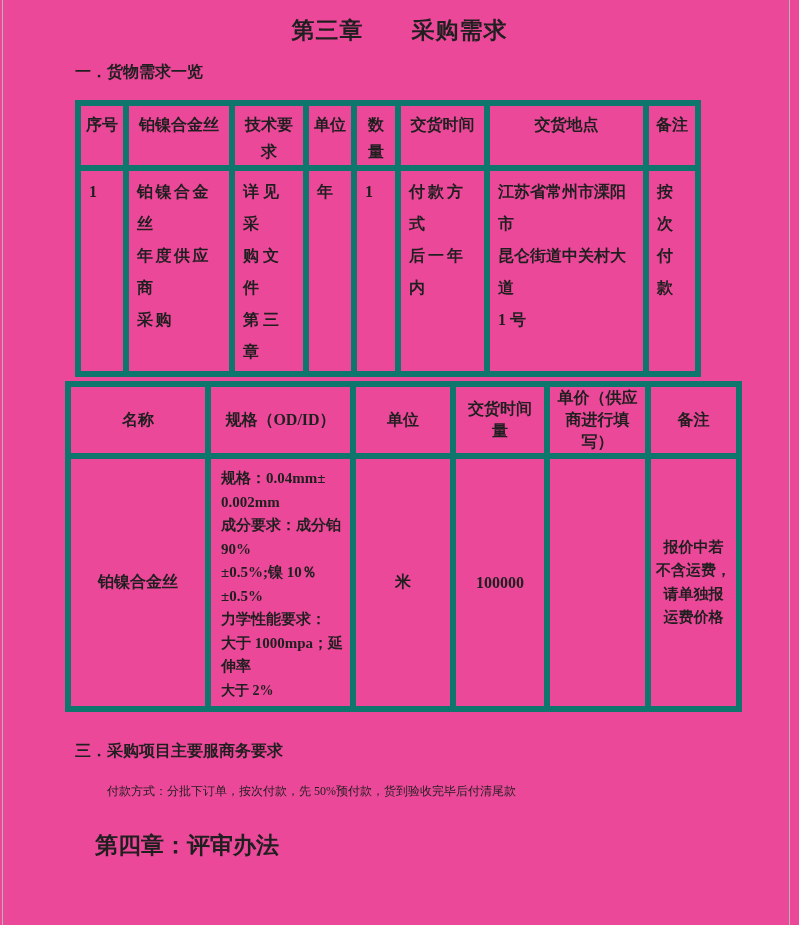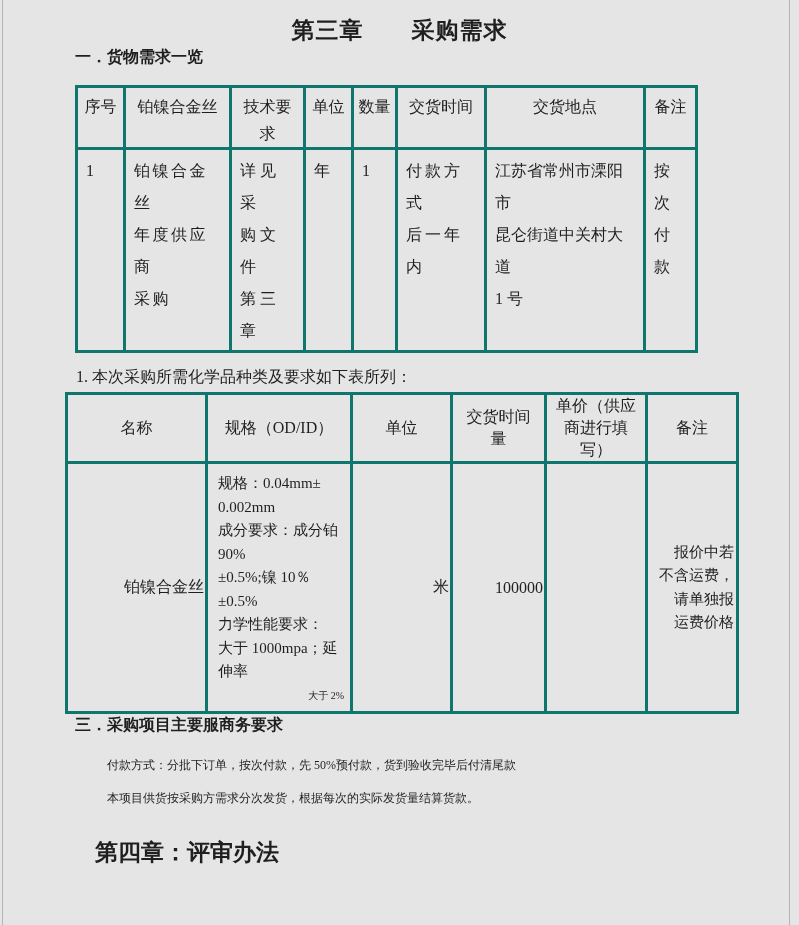--- a/index.html
+++ b/index.html
@@ -1,19 +1,19 @@
 <!DOCTYPE html>
 <html><head>
 <meta charset="utf-8">
 <style>
   html,body{margin:0;padding:0;background:#fff;}
   .page{
     position:relative;
     width:799px;height:925px;
-    background:#e5e5e5;
+    background:#ec4899;
     overflow:hidden;
     color:#1f1f1f;
     font-family:"Liberation Serif","DejaVu Serif",serif;
   }
   .edge{position:absolute;top:0;bottom:0;width:1px;background:#b5b5b5;}
   .edge-left{left:2px;}
   .edge-right{left:789px;}
 
   .doc-title{
     margin:14px 0 0 0;
@@ -21,38 +21,38 @@
     font-family:"Liberation Sans","DejaVu Sans",sans-serif;
     font-size:23px;font-weight:bold;
     line-height:32px;
     letter-spacing:1px;
   }
   .sec-heading{
     font-family:"Liberation Sans","DejaVu Sans",sans-serif;
     font-size:16px;font-weight:bold;line-height:21px;
     margin:0 0 0 75px;
   }
-  #s1{}
+  #s1{margin-top:15px;}
   #s2{margin-top:21px;}
-  #s3{}
+  #s3{margin-top:28px;}
   #intro{margin:13px 0 0 76px;font-size:16px;line-height:22px;}
   .body-para{font-size:12px;line-height:33px;margin:0 0 0 107px;}
   #p1{margin-top:14px;}
   .ch4-title{
     margin:20px 0 0 95px;
     font-family:"Liberation Sans","DejaVu Sans",sans-serif;
     font-size:23px;font-weight:bold;line-height:34px;
   }
 
   table{border-collapse:collapse;table-layout:fixed;border:2px solid #4d4d4d;}
   th,td{
-    border:3px solid #0f766e;
+    border:6px solid #0f766e;
     white-space:pre-line;
     overflow:hidden;
-    font-weight:normal;
+    font-weight:bold;
   }
   
   .t1{margin:18px 0 0 75px;width:620px;}
   .t1 th{
     height:50px;vertical-align:top;
     padding:5px 4px 0 4px;
     text-align:center;font-size:16px;line-height:27px;
   }
   .t1 td{
     height:88px;vertical-align:top;
@@ -62,27 +62,27 @@
   .sp2{letter-spacing:2.5px;}
   .sp3{letter-spacing:3px;}
   .sp4{letter-spacing:4px;}
   
   .t2{margin:4px 0 0 65px;width:671px;}
   .t2 th{
     height:65px;vertical-align:middle;
     padding:0 4px;
     text-align:center;font-size:16px;line-height:22px;
   }
-  .t2 td{height:171px;vertical-align:middle;text-align:right;font-size:16px;}
+  .t2 td{height:171px;vertical-align:middle;text-align:center;font-size:16px;}
   .t2 td.spec-cell{
     vertical-align:top;text-align:left;
     padding:8px 6px 4px 10px;
     font-size:15px;line-height:23.5px;
   }
-  .spec-last{text-align:right;font-size:10px;line-height:23.5px;}
+  .spec-last{text-align:left;font-size:14px;line-height:23.5px;}
   .t2 td.remark-cell{font-size:15px;line-height:23.5px;padding:0 2px;}
 </style>
 </head>
 <body>
 
 <div class="page">
   <div class="edge edge-left"></div>
   <div class="edge edge-right"></div>
 
   <div class="doc-title">第三章　　采购需求</div>
@@ -128,21 +128,20 @@
 后一年内</td>
         <td>江苏省常州市溧阳市
 昆仑街道中关村大道
 1 号</td>
         <td class="sp4">按次
 付款</td>
       </tr>
     </tbody>
   </table>
 
-  <div id="intro">1. 本次采购所需化学品种类及要求如下表所列：</div>
 
   <table class="t2">
     <colgroup>
       <col style="width:140px">
         <col style="width:145px">
         <col style="width:100px">
       <col style="width:94px">
         <col style="width:101px">
         <col style="width:91px">
     </colgroup>
@@ -174,17 +173,16 @@
         <td class="remark-cell">报价中若
 不含运费，
 请单独报
 运费价格</td>
       </tr>
     </tbody>
   </table>
 
   <div id="s3" class="sec-heading">三．采购项目主要服商务要求</div>
   <div id="p1" class="body-para">付款方式：分批下订单，按次付款，先 50%预付款，货到验收完毕后付清尾款</div>
-  <div class="body-para">本项目供货按采购方需求分次发货，根据每次的实际发货量结算货款。</div>
 
   <div class="ch4-title">第四章：评审办法</div>
 
 </div>
 
 </body></html>

